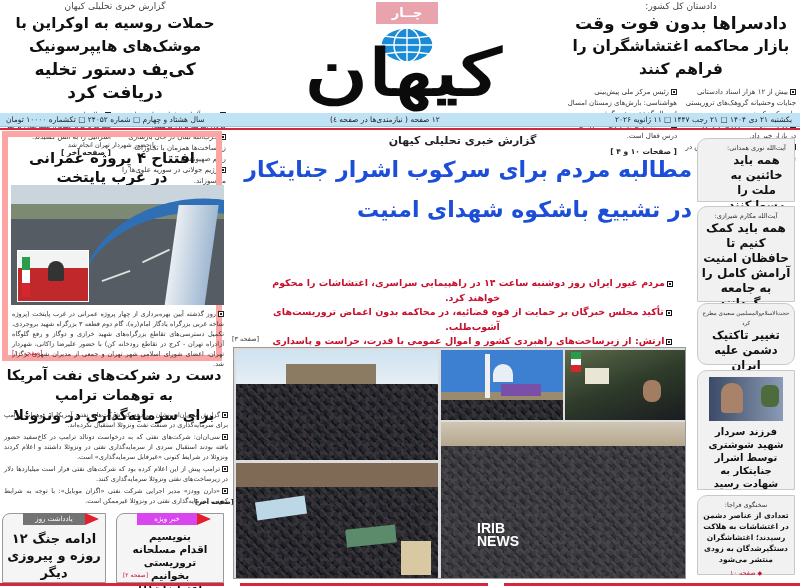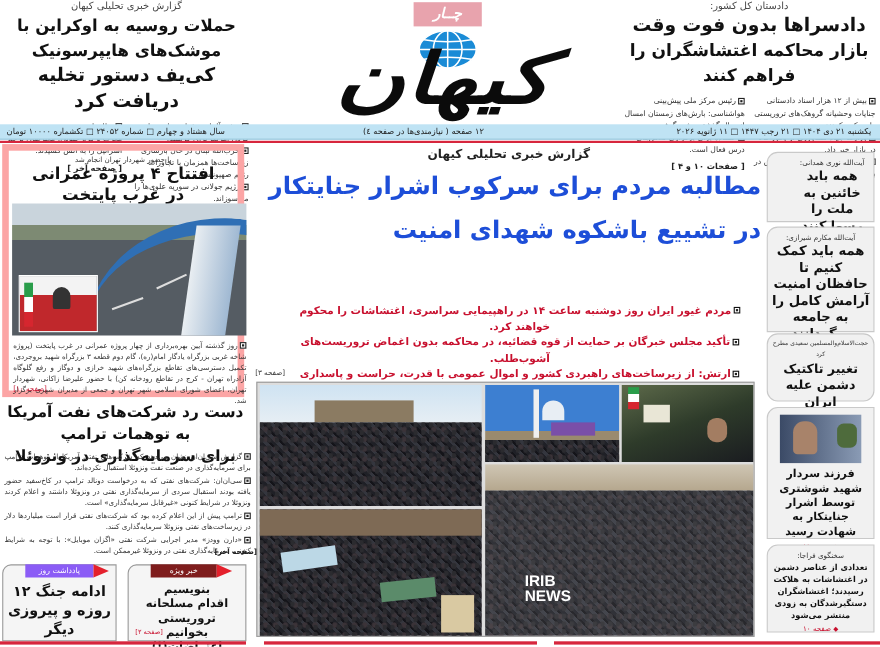--- a/index.html
+++ b/index.html
@@ -11,21 +11,21 @@
   .kicker { font-size: 9px; color: #444; line-height: 12px; }
   .top-h { font-weight: bold; font-size: 19px; line-height: 23px; color: #111; letter-spacing: -0.3px; }
   .bullets { display: flex; gap: 8px; margin-top: 6px; text-align: right; }
   .bcol { flex: 1; font-size: 7px; line-height: 11px; color: #333; }
   .bcol p { margin-bottom: 0; }
   .sq { display: inline-block; width: 6px; height: 6px; border: 1px solid #222; background: #fff; margin-left: 2px; vertical-align: middle; position: relative; }
   .sq::after { content: ""; position: absolute; left: 1px; top: 1px; width: 2px; height: 2px; background: #222; }
   .pageref { font-size: 7.5px; color: #222; font-weight: bold; margin-top: 4px; }
 
   
-  .masthead { position: absolute; left: 278px; top: 0; width: 250px; height: 126px; font-style: italic; }
+  .masthead { position: absolute; left: 278px; top: 0; width: 250px; height: 126px; }
   .chap { position: absolute; left: 98px; top: 2px; width: 62px; height: 22px; background: #e8a3ad; color: #fff; font-weight: bold; font-size: 13px; text-align: center; line-height: 22px; }
   .globe { position: absolute; left: 101px; top: 26px; width: 56px; height: 38px; }
   .logo-text { position: absolute; left: 0; top: 38px; width: 250px; text-align: center; font-family: "DejaVu Serif", serif; font-size: 64px; line-height: 70px; font-weight: bold; color: #0b0b0b; transform: scaleX(1.35); }
 
   
   .infobar { position: absolute; left: 0; top: 113px; width: 800px; height: 14px; background: #bfe3f4; border-bottom: 1px solid #98c7dc; font-size: 7.5px; line-height: 14px; color: #222; }
   .redline { position: absolute; left: 0; top: 128px; width: 800px; height: 2px; background: #d7263d; }
   .info-r { position: absolute; right: 8px; top: 0; }
   .info-c { position: absolute; left: 330px; top: 0; }
   .info-l { position: absolute; left: 6px; top: 0; }
@@ -250,25 +250,25 @@
 </div>
 <div class="oil-body">
   <p><span class="sq"></span><span>گزارش سی‌ان‌ان نشان می‌دهد که شرکت‌های نفتی آمریکا از توهمات ترامپ برای سرمایه‌گذاری در صنعت نفت ونزوئلا استقبال نکرده‌اند.</span></p>
   <p><span class="sq"></span><span>سی‌ان‌ان: شرکت‌های نفتی که به درخواست دونالد ترامپ در کاخ‌سفید حضور یافته بودند استقبال سردی از سرمایه‌گذاری نفتی در ونزوئلا داشتند و اعلام کردند ونزوئلا در شرایط کنونی «غیرقابل سرمایه‌گذاری» است.</span></p>
   <p><span class="sq"></span><span>ترامپ پیش از این اعلام کرده بود که شرکت‌های نفتی قرار است میلیاردها دلار در زیرساخت‌های نفتی ونزوئلا سرمایه‌گذاری کنند.</span></p>
   <p><span class="sq"></span><span>«دارن وودز» مدیر اجرایی شرکت نفتی «اگزان موبایل»: با توجه به شرایط کنونی، سرمایه‌گذاری نفتی در ونزوئلا غیرممکن است.</span></p>
 </div>
 <div class="oil-ref">[صفحه آخر]</div>
 
 <div class="note-box" style="left:2px; width:104px;">
-  <div class="tag" style="left:20px; width:62px; background:#8b5cf6;">یادداشت روز</div>
+  <div class="tag" style="left:20px; width:62px; background:#737373;">یادداشت روز</div>
   <div class="nb-head">ادامه جنگ ۱۲ روزه و پیروزی دیگر</div>
 </div>
 <div class="note-box" style="left:116px; width:108px;">
-  <div class="tag" style="left:20px; width:60px; background:#7f1d1d;">خبر ویژه</div>
+  <div class="tag" style="left:20px; width:60px; background:#d946ef;">خبر ویژه</div>
   <div class="nb-head-sm">
     <div>بنویسیم</div>
     <div>اقدام مسلحانه تروریستی</div>
     <div>بخوانیم اعتراضات(!)</div>
   </div>
   <div class="nb-ref">[صفحه ۲]</div>
 </div>
 
 <div class="watermark">
   <div class="wm-logo"></div>

